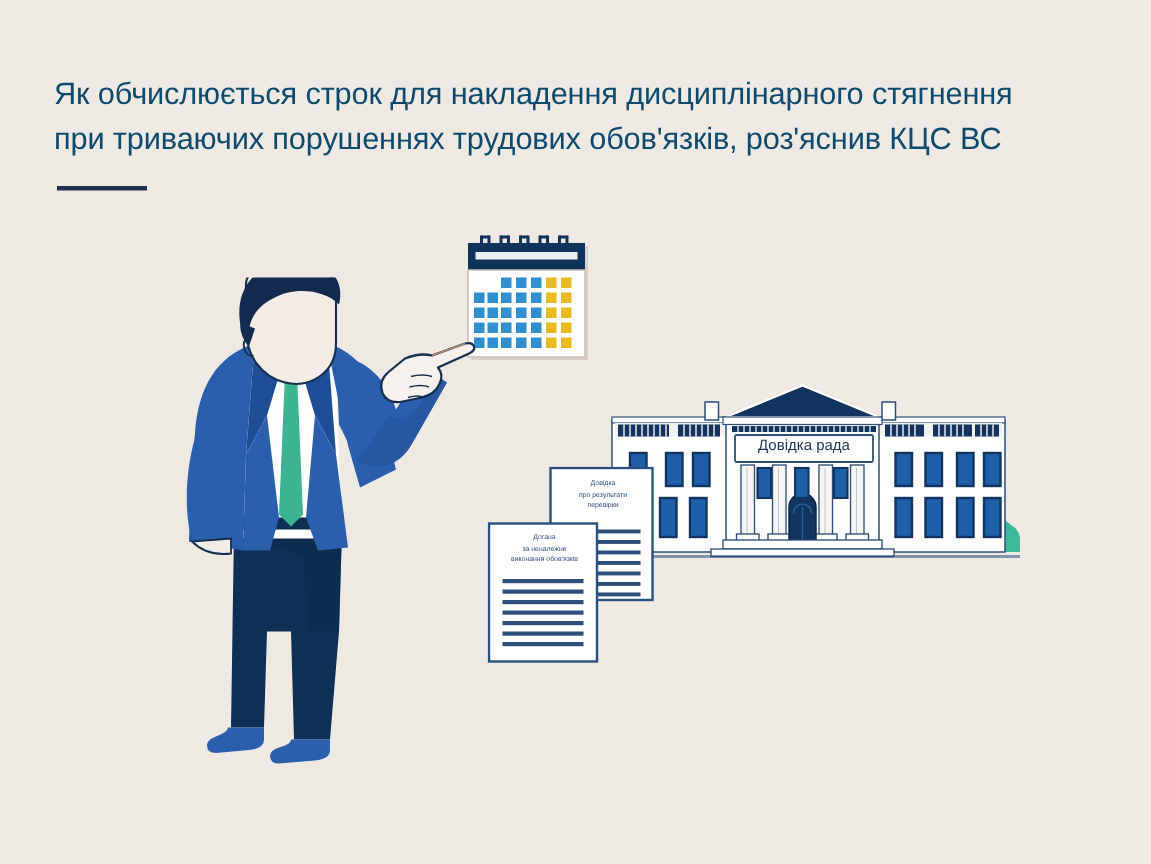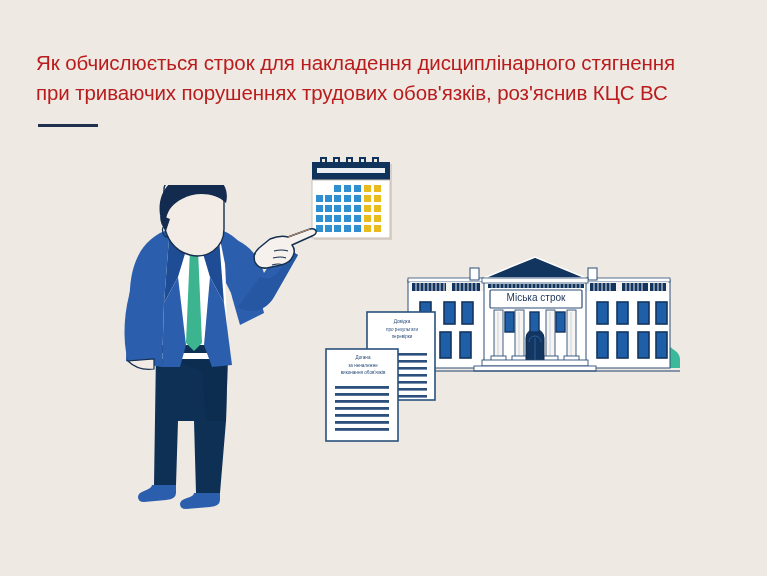--- a/index.html
+++ b/index.html
@@ -10,21 +10,21 @@
     overflow:hidden;
     position:relative;
   }
   #stage{position:absolute;inset:0;width:767px;height:576px;}
 
   
   .headline{
     position:absolute;
     left:36px; top:48px;
     width:680px;
-    color:#b91c1c;
+    color:#0c4a6e;
     font-size:20.5px;
     font-weight:400;
     line-height:30px;
     letter-spacing:-0.1px;
     white-space:pre-line;
   }
   .rule{
     position:absolute;
     left:38px; top:124px;
     width:60px; height:3px;
@@ -282,21 +282,21 @@
       <rect x="258" y="76" width="11" height="26" fill="#1e5fa8" stroke="#12355f" stroke-width="1.6"></rect>
     </g>
 
     <rect x="84" y="104" width="106" height="6" fill="#ffffff" stroke="#2d4f79" stroke-width=".9"></rect>
     <rect x="76" y="110" width="122" height="5" fill="#ffffff" stroke="#2d4f79" stroke-width=".9"></rect>
 
     <rect x="0" y="114" width="282" height="2" fill="#2d4f79" opacity=".55"></rect>
   </svg>
 
   <div style="position:absolute;left:490px;top:292px;width:92px;text-align:center;
-              font-size:10px;color:#1b3356;font-family:'Liberation Sans',sans-serif;">Міська строк</div>
+              font-size:10px;color:#1b3356;font-family:'Liberation Sans',sans-serif;">Довідка рада</div>
 
   <svg class="art" style="left:366px;top:311px;" width="72" height="92" viewBox="0 0 72 92">
     <rect x="1" y="1" width="68" height="88" fill="#ffffff" stroke="#28527d" stroke-width="1.6"></rect>
     <g fill="#2c4f7c">
       <rect x="9" y="42" width="52" height="2.6"></rect>
       <rect x="9" y="49" width="52" height="2.6"></rect>
       <rect x="9" y="56" width="52" height="2.6"></rect>
       <rect x="9" y="63" width="52" height="2.6"></rect>
       <rect x="9" y="70" width="52" height="2.6"></rect>
       <rect x="9" y="77" width="52" height="2.6"></rect>

